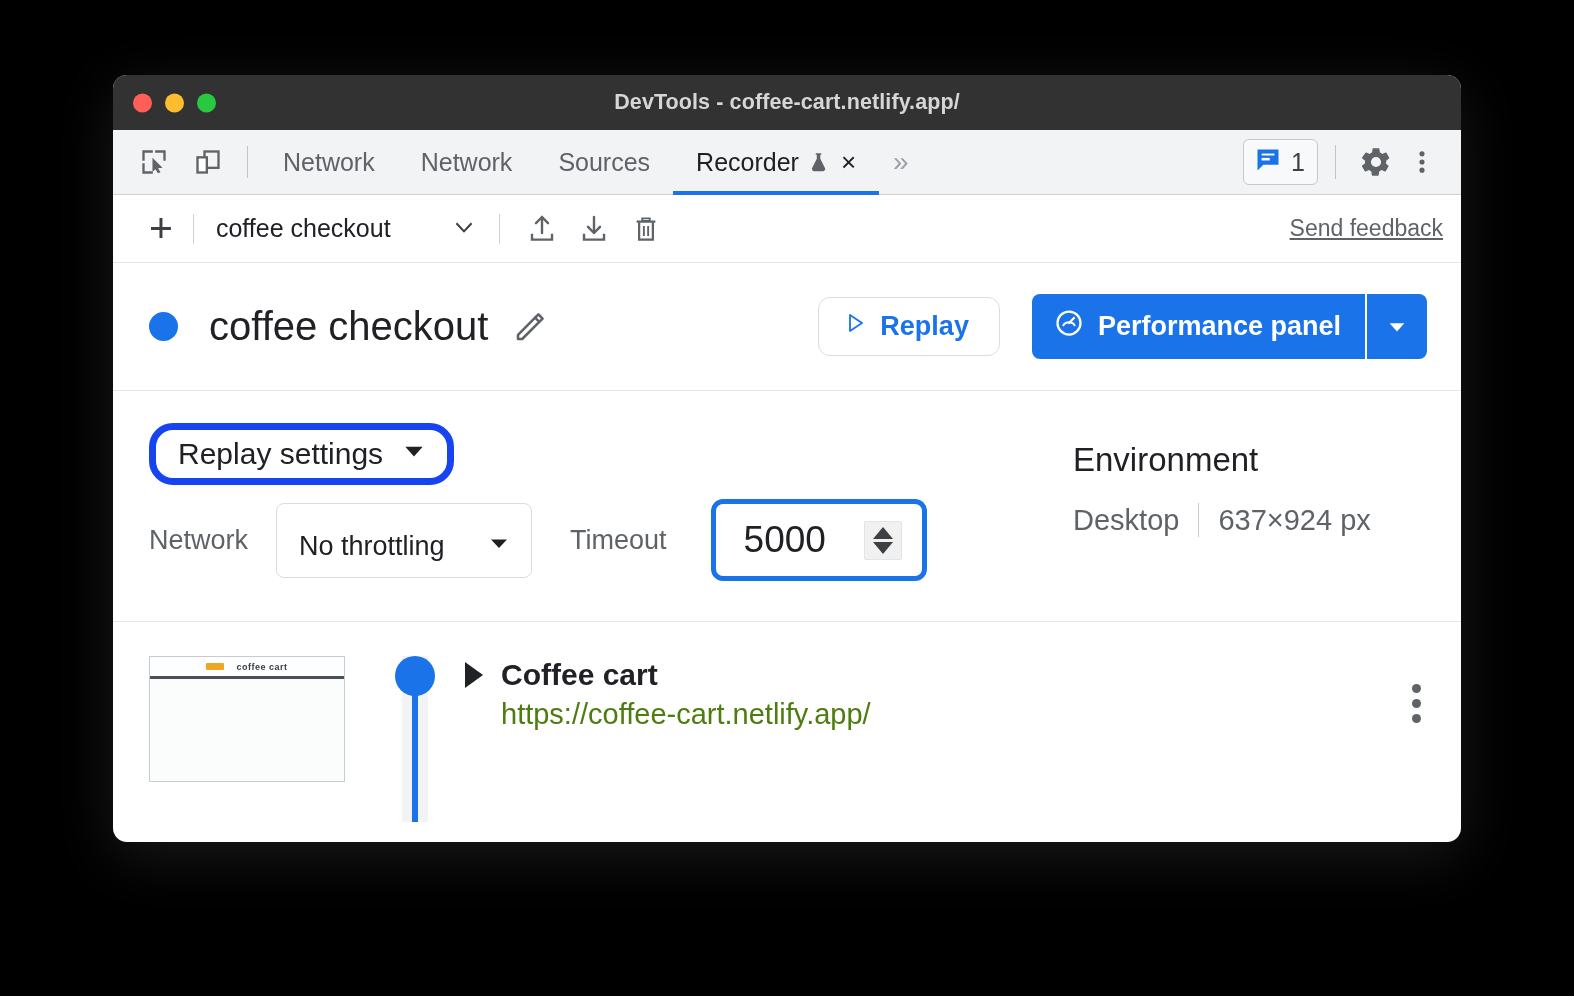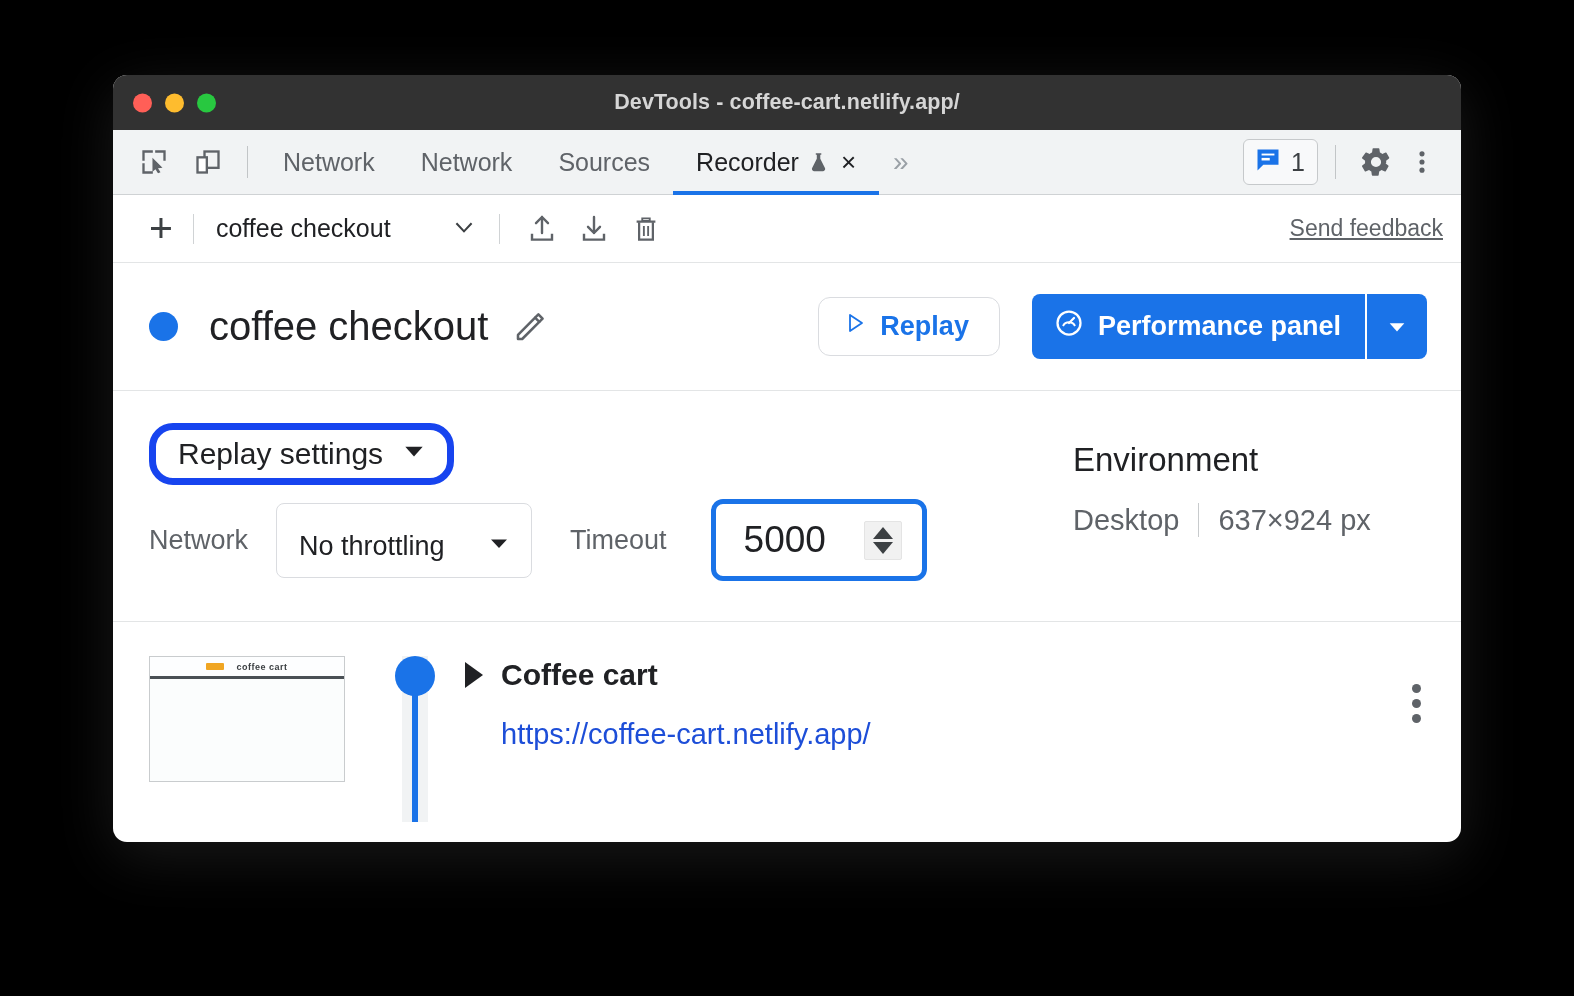--- a/index.html
+++ b/index.html
@@ -442,23 +442,23 @@
     border-bottom: 13px solid transparent;
     border-left: 18px solid #202124;
     cursor: pointer;
   }
   .step-title {
     font-size: 30px;
     font-weight: bold;
     color: #202124;
   }
   .step-url {
-    margin-top: 26px;
+    margin-top: 6px;
     font-size: 29px;
-    color: #1d4ed8;
+    color: #4d7c0f;
     margin-left: 36px;
   }
   .step-kebab {
     margin-left: auto;
     display: flex;
     flex-direction: column;
     gap: 6px;
     align-self: flex-start;
     margin-top: 24px;
     cursor: pointer;

